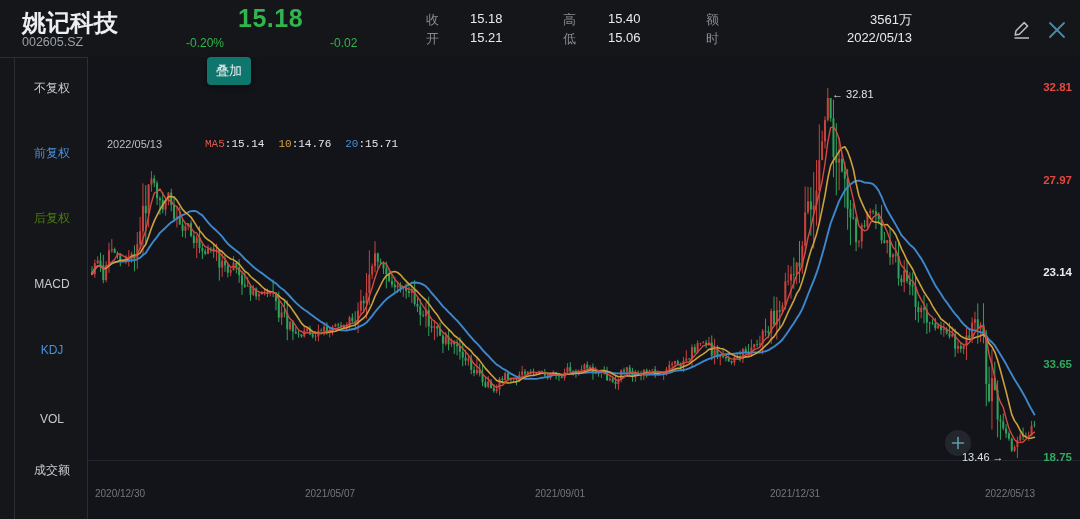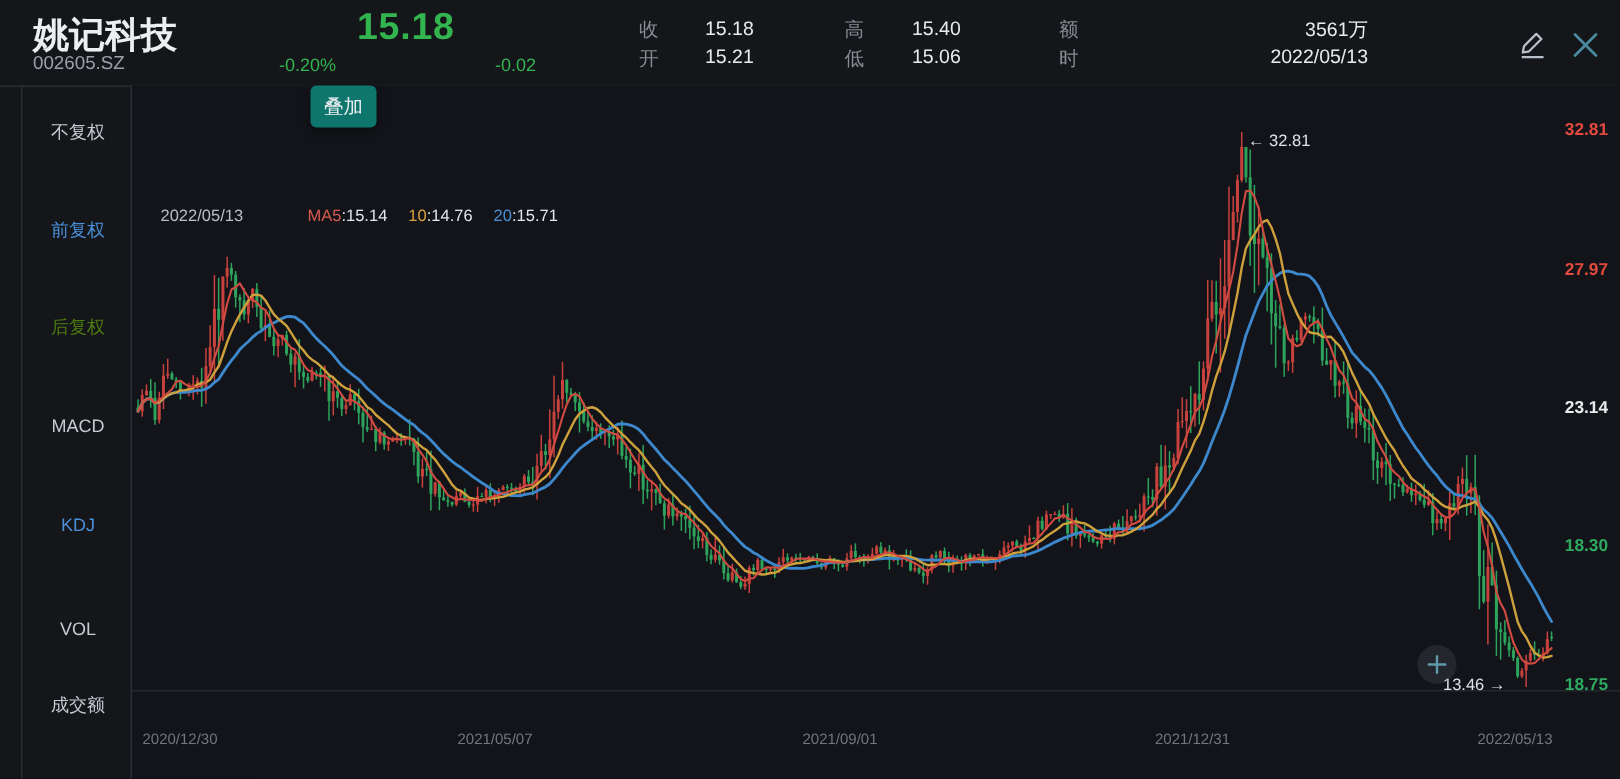--- a/index.html
+++ b/index.html
@@ -19,21 +19,21 @@
   
   #sidebar{position:absolute;left:14px;top:57px;width:74px;height:462px;
            border-left:1px solid #2a2d33;border-right:1px solid #2a2d33;box-sizing:border-box;}
   .side-item{position:absolute;left:0;width:74px;text-align:center;font-size:12px;
              color:#c6cbd1;cursor:pointer;line-height:18px;}
   
   #chart-area{position:absolute;left:88px;top:57px;width:992px;height:462px;background:#121419;}
   #kline-svg{position:absolute;left:0;top:0;}
   #plot-bottom-line{position:absolute;left:0;top:403px;width:992px;height:1px;background:#24272d;}
   #cursor-date{position:absolute;left:19px;top:81px;font-size:11px;color:#b9bec5;z-index:2;}
-  #ma-legend{position:absolute;left:117px;top:81px;font-size:11px;z-index:2;white-space:nowrap;}
+  #ma-legend{position:absolute;left:117px;top:81px;font-size:11px;z-index:2;white-space:nowrap;font-family:Liberation Mono, monospace;}
   #ma-legend .ma-item{margin-right:14px;}
   #overlay-tooltip{position:absolute;left:119px;top:0;width:44px;height:28px;background:#0f766e;
                    border-radius:4px;z-index:5;display:flex;align-items:center;justify-content:center;
                    font-size:13px;color:#eceef1;cursor:pointer;box-shadow:0 2px 5px rgba(0,0,0,.45);}
   .y-label{position:absolute;right:8px;font-size:11.5px;font-weight:600;z-index:2;}
   .x-label{position:absolute;top:431px;font-size:10px;color:#72777e;transform:translateX(-50%);z-index:2;}
   .annotation{position:absolute;font-size:11px;color:#dfe3e7;z-index:3;white-space:nowrap;}
   #plus-button{position:absolute;left:857px;top:373px;width:26px;height:26px;border-radius:50%;
                background:rgba(125,140,155,0.16);display:flex;align-items:center;justify-content:center;
                cursor:pointer;z-index:4;}
@@ -761,21 +761,21 @@
         <polyline points="4.0,217.2 6.8,211.8 9.7,209.0 12.5,208.8 15.3,211.7 18.2,209.9 21.0,207.3 23.8,205.0 26.6,202.5 29.5,197.5 32.3,196.8 35.1,198.9 38.0,200.4 40.8,201.0 43.6,200.8 46.4,200.1 49.3,196.8 52.1,191.7 54.9,181.7 57.8,173.6 60.6,158.8 63.4,145.7 66.3,136.0 69.1,134.5 71.9,131.9 74.8,136.9 77.6,141.2 80.4,143.2 83.2,144.5 86.1,148.2 88.9,149.6 91.7,154.5 94.6,162.1 97.4,166.4 100.2,167.3 103.1,171.1 105.9,174.8 108.7,176.2 111.5,180.5 114.4,186.1 117.2,189.7 120.0,190.8 122.9,193.0 125.7,193.7 128.5,193.5 131.4,196.2 134.2,198.7 137.0,202.0 139.8,206.3 142.7,210.3 145.5,209.3 148.3,210.6 151.2,212.6 154.0,215.0 156.8,218.3 159.7,222.9 162.5,228.4 165.3,231.1 168.1,233.4 171.0,234.9 173.8,236.1 176.6,235.5 179.5,236.3 182.3,235.5 185.1,235.2 188.0,237.1 190.8,242.3 193.6,246.3 196.4,250.4 199.3,257.7 202.1,261.8 204.9,264.6 207.8,268.8 210.6,273.1 213.4,274.5 216.3,276.3 219.1,275.7 221.9,275.9 224.7,276.3 227.6,276.3 230.4,276.4 233.2,276.9 236.1,275.3 238.9,274.5 241.7,273.6 244.6,272.9 247.4,271.5 250.2,271.2 253.0,269.8 255.9,269.0 258.7,268.6 261.5,267.2 264.4,266.4 267.2,265.9 270.0,262.5 272.9,257.7 275.7,254.8 278.5,249.2 281.3,239.4 284.2,230.5 287.0,221.0 289.8,212.8 292.7,206.8 295.5,205.6 298.3,207.2 301.2,212.7 304.0,217.3 306.8,222.1 309.6,225.5 312.5,228.4 315.3,229.7 318.1,231.0 321.0,232.1 323.8,232.9 326.6,236.0 329.4,239.7 332.3,244.5 335.1,249.1 337.9,253.2 340.8,257.7 343.6,262.0 346.4,264.2 349.3,266.7 352.1,271.9 354.9,275.3 357.8,277.1 360.6,280.7 363.4,283.4 366.2,285.2 369.1,285.7 371.9,288.8 374.7,291.4 377.6,295.1 380.4,298.0 383.2,302.7 386.1,307.0 388.9,309.4 391.7,312.0 394.5,316.7 397.4,320.1 400.2,321.8 403.0,325.5 405.9,329.0 408.7,330.4 411.5,328.7 414.4,328.4 417.2,325.4 420.0,323.1 422.8,321.2 425.7,321.3 428.5,321.3 431.3,321.6 434.2,320.1 437.0,318.9 439.8,317.4 442.7,315.7 445.5,315.3 448.3,315.6 451.1,315.2 454.0,315.3 456.8,316.0 459.6,317.1 462.5,317.2 465.3,317.4 468.1,317.9 471.0,318.1 473.8,318.1 476.6,317.8 479.4,316.8 482.3,316.0 485.1,315.2 487.9,314.4 490.8,314.5 493.6,314.9 496.4,313.5 499.3,312.8 502.1,311.4 504.9,311.4 507.7,312.1 510.6,313.8 513.4,314.5 516.2,315.8 519.1,317.2 521.9,318.4 524.7,320.1 527.6,322.5 530.4,323.9 533.2,321.9 536.0,320.5 538.9,317.6 541.7,315.4 544.5,314.9 547.4,315.4 550.2,316.1 553.0,317.7 555.9,317.1 558.7,316.5 561.5,316.0 564.3,314.9 567.2,314.6 570.0,315.0 572.8,314.8 575.7,315.1 578.5,315.0 581.3,313.1 584.1,311.5 587.0,309.1 589.8,307.7 592.6,307.2 595.5,306.4 598.3,305.4 601.1,305.0 604.0,301.5 606.8,298.6 609.6,295.1 612.5,291.9 615.3,288.6 618.1,288.2 620.9,286.2 623.8,288.7 626.6,289.7 629.4,292.6 632.3,294.8 635.1,297.7 637.9,298.2 640.8,300.9 643.6,301.9 646.4,302.1 649.2,302.1 652.1,302.3 654.9,299.9 657.7,297.8 660.6,297.5 663.4,295.5 666.2,292.6 669.1,291.7 671.9,290.0 674.7,285.2 677.5,281.9 680.4,279.7 683.2,272.9 686.0,269.1 688.9,265.0 691.7,261.1 694.5,255.6 697.4,249.6 700.2,240.9 703.0,233.6 705.8,226.2 708.7,217.6 711.5,214.7 714.3,207.7 717.2,195.4 720.0,180.7 722.8,170.1 725.6,157.9 728.5,146.9 731.3,136.5 734.1,124.5 737.0,106.6 739.8,85.1 742.6,70.6 745.5,70.0 748.3,74.2 751.1,82.0 754.0,96.7 756.8,108.7 759.6,119.1 762.4,130.1 765.3,142.0 768.1,156.1 770.9,168.7 773.8,172.0 776.6,173.8 779.4,172.7 782.3,166.4 785.1,160.4 787.9,158.4 790.7,157.0 793.6,162.5 796.4,168.9 799.2,174.7 802.1,183.0 804.9,190.0 807.7,193.1 810.6,200.2 813.4,208.6 816.2,211.3 819.0,216.6 821.9,222.5 824.7,224.1 827.5,229.1 830.4,237.4 833.2,242.7 836.0,247.6 838.9,254.8 841.7,258.0 844.5,260.3 847.3,264.4 850.2,267.6 853.0,269.2 855.8,270.3 858.7,272.3 861.5,274.0 864.3,275.6 867.1,279.4 870.0,282.8 872.8,285.9 875.6,287.7 878.5,287.9 881.3,285.7 884.1,281.1 887.0,275.1 889.8,271.8 892.6,269.6 895.5,269.0 898.3,281.3 901.1,297.7 903.9,307.5 906.8,320.6 909.6,337.6 912.4,345.1 915.3,350.5 918.1,361.6 920.9,371.3 923.8,377.5 926.6,382.7 929.4,385.1 932.2,385.4 935.1,385.0 937.9,382.3 940.7,380.0 943.6,377.2 946.4,375.1" fill="none" stroke="#d14b41" stroke-width="1.4" stroke-linejoin="round" stroke-linecap="round"></polyline>
       </svg>
     <div id="plot-bottom-line"></div>
     <div id="cursor-date">2022/05/13</div>
     <div id="ma-legend"><span class="ma-item"><span style="color: rgb(216, 90, 78);">MA5</span><span style="color: rgb(227, 230, 234);">:15.14</span></span><span class="ma-item"><span style="color: rgb(217, 162, 60);">10</span><span style="color: rgb(227, 230, 234);">:14.76</span></span><span class="ma-item"><span style="color: rgb(74, 143, 212);">20</span><span style="color: rgb(227, 230, 234);">:15.71</span></span></div>
     <div id="overlay-tooltip">叠加</div>
     <div id="y-labels">
         <div class="y-label" style="top: 24px; color: rgb(227, 74, 63);">32.81</div>
         <div class="y-label" style="top: 116.548px; color: rgb(227, 74, 63);">27.97</div>
         <div class="y-label" style="top: 208.904px; color: rgb(232, 234, 236);">23.14</div>
-        <div class="y-label" style="top: 301.452px; color: rgb(47, 169, 95);">18.30</div>
+        <div class="y-label" style="top: 301.452px; color: rgb(47, 169, 95);">33.65</div>
         <div class="y-label" style="top: 394px; color: rgb(47, 169, 95);">18.75</div>
       </div>
     <div id="x-labels">
         <div class="x-label" style="left: 32px;">2020/12/30</div>
         <div class="x-label" style="left: 242px;">2021/05/07</div>
         <div class="x-label" style="left: 472px;">2021/09/01</div>
         <div class="x-label" style="left: 707px;">2021/12/31</div>
         <div class="x-label" style="left: 922px;">2022/05/13</div>
       </div>
     <div class="annotation" style="left:744px;top:31px;">← 32.81</div>

